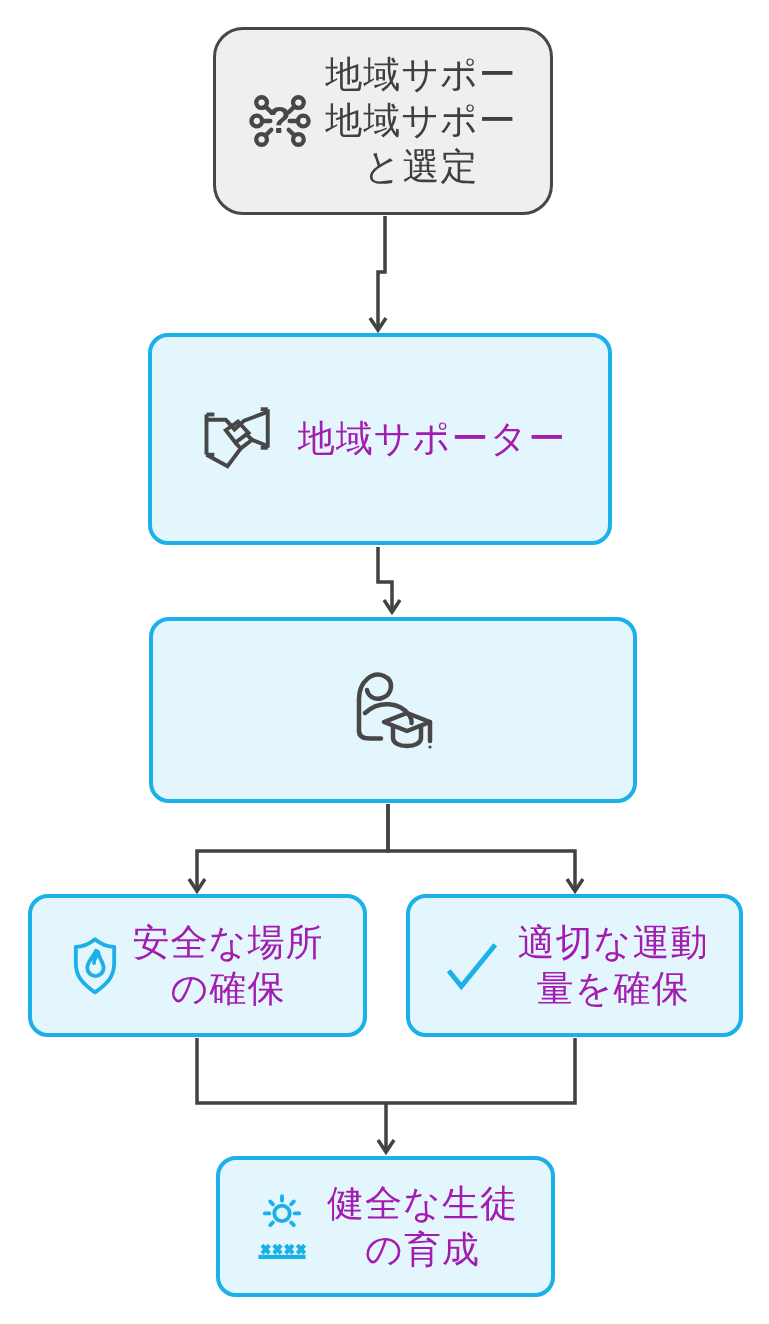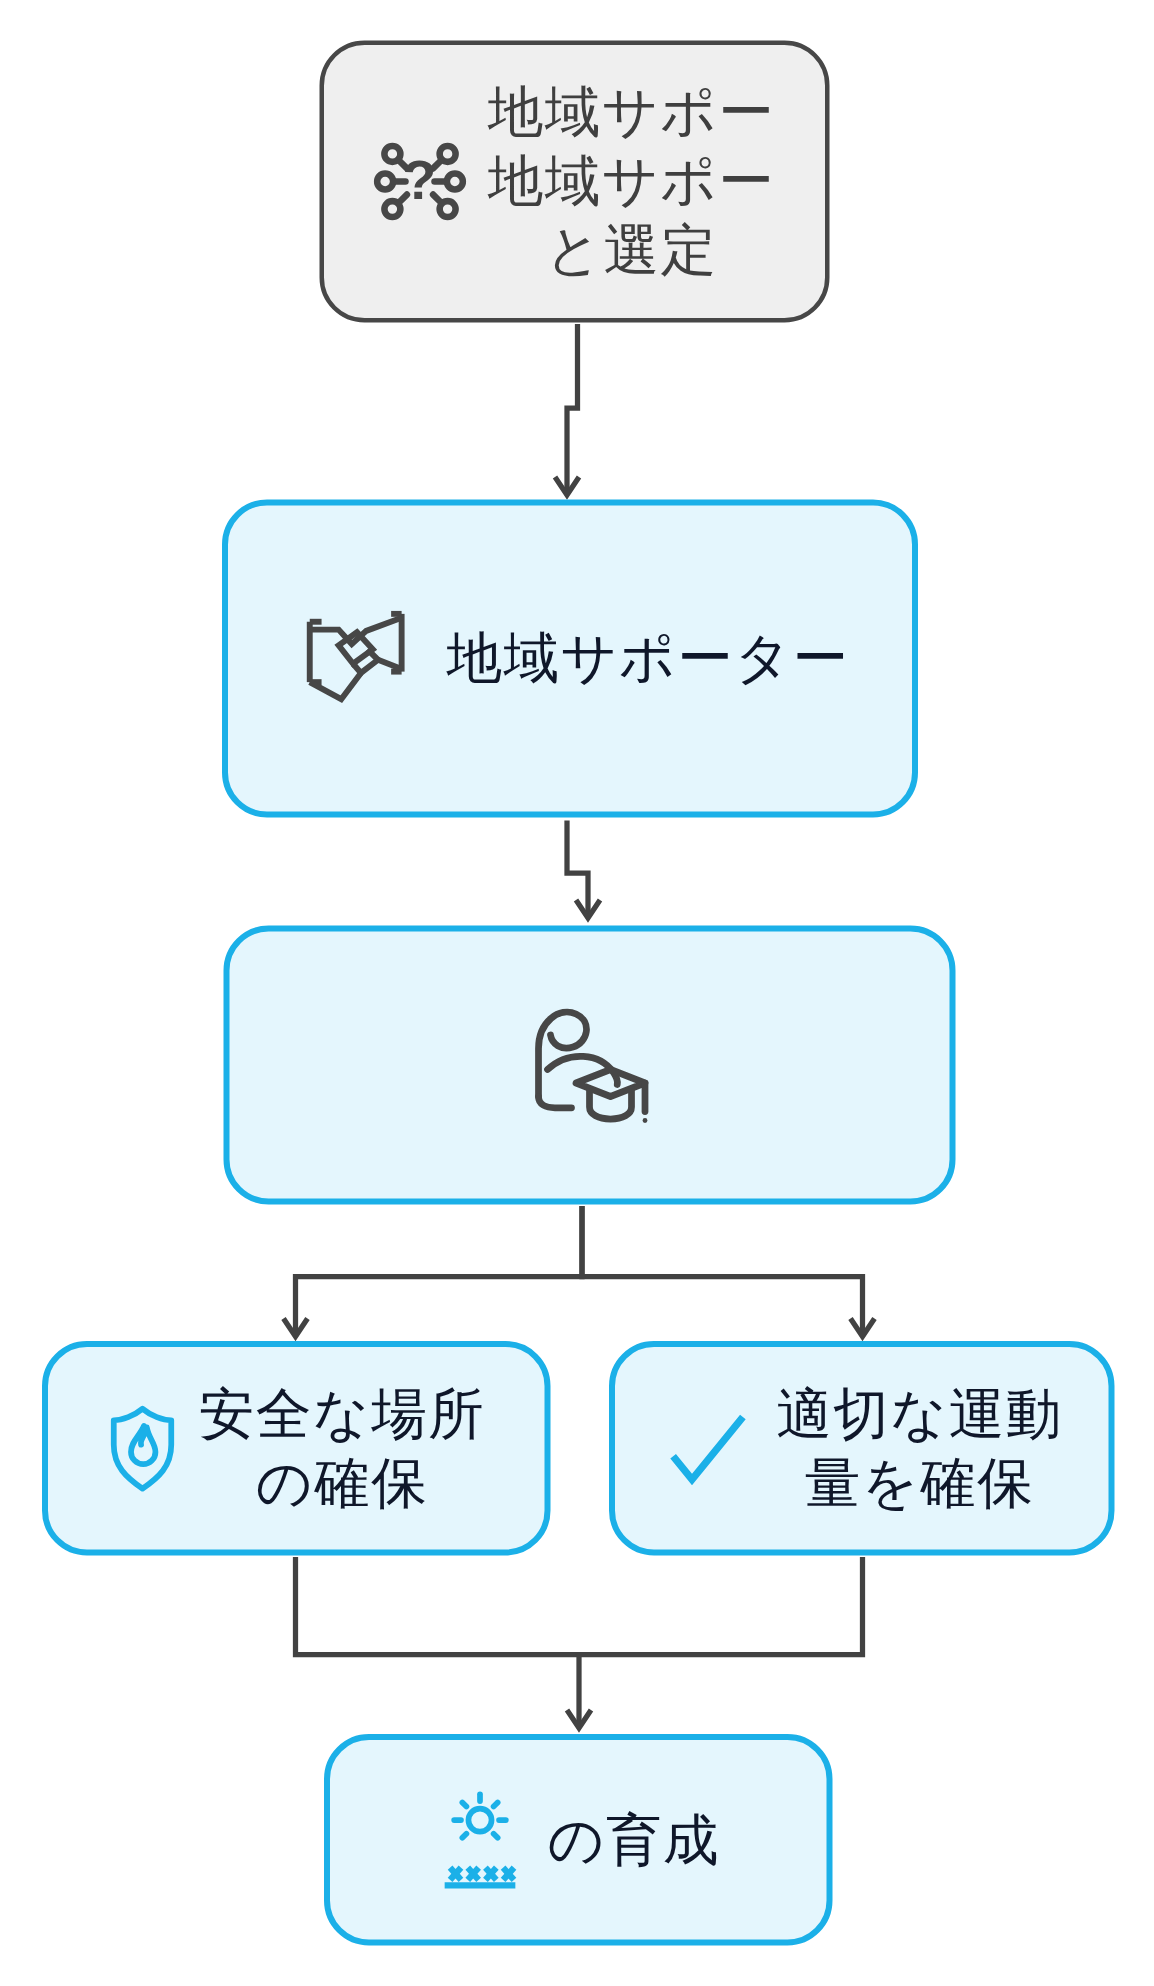--- a/index.html
+++ b/index.html
@@ -38,22 +38,22 @@
     align-items: center;
     justify-content: center;
     gap: 15px;
     font-size: 37px;
     line-height: 46px;
     letter-spacing: 1px;
   }
   .node.primary {
     background: #E4F6FD;
     border: 4px solid #1BB0E8;
-    border-radius: 30px;
-    color: #0f172a;
+    border-radius: 20px;
+    color: #a21caf;
   }
   .node.neutral {
     background: #EFEFEF;
     border: 3.5px solid #474747;
     border-radius: 30px;
     color: #3F3F3F;
   }
   .node .lines { text-align: center; }
   .node .lines.centered { text-align: center; }
   .icon { flex: 0 0 auto; }
@@ -197,17 +197,18 @@
           <line x1="18" y1="59" x2="10" y2="68"></line>
         <line x1="23" y1="59" x2="31" y2="68"></line>
           <line x1="31" y1="59" x2="23" y2="68"></line>
         <line x1="36" y1="59" x2="44" y2="68"></line>
           <line x1="44" y1="59" x2="36" y2="68"></line>
         <line x1="49" y1="59" x2="57" y2="68"></line>
           <line x1="57" y1="59" x2="49" y2="68"></line>
       </g>
     </svg>
     <div class="lines">
+      <div>健全な生徒</div>
       <div>の育成</div>
     </div>
   </div>
 
 </div>
 
 </body></html>

